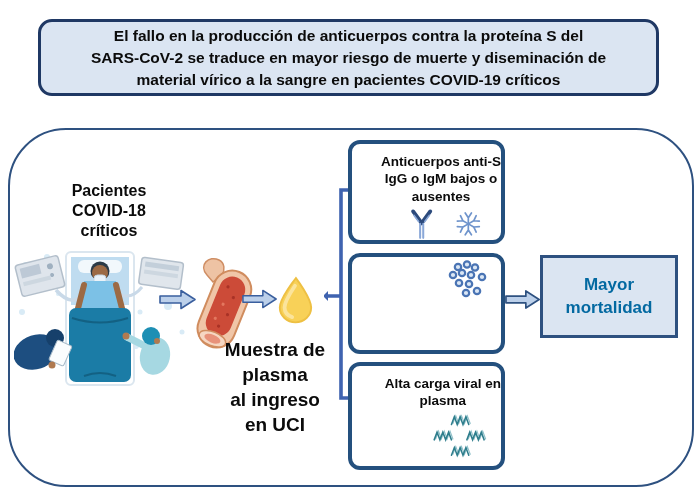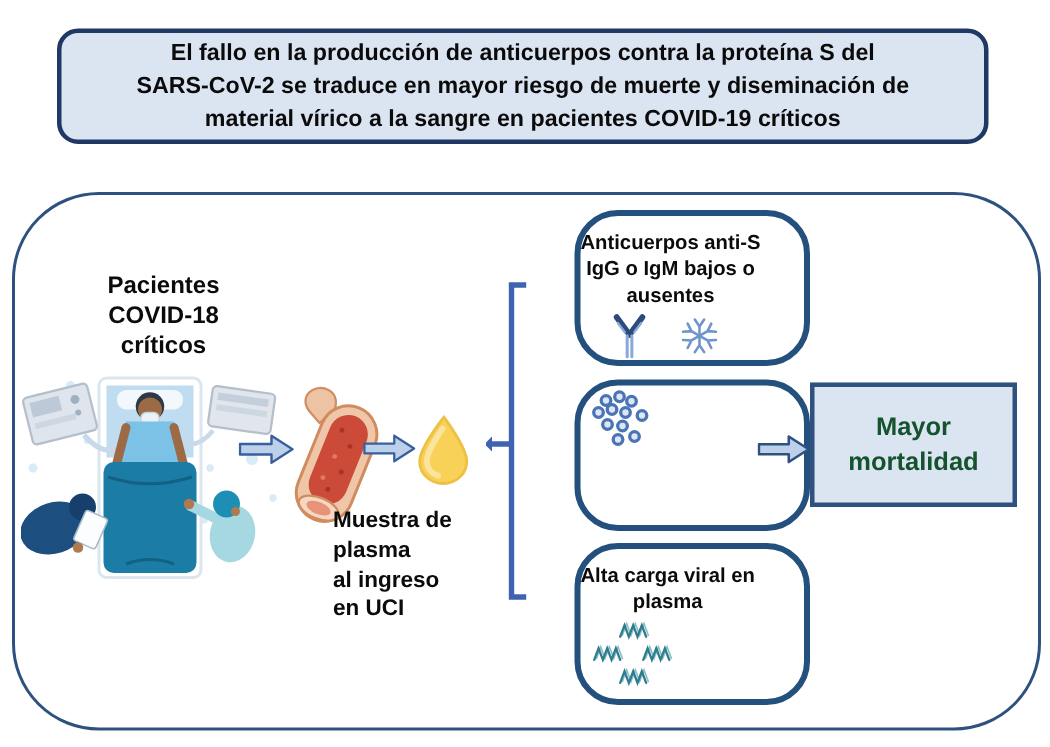--- a/index.html
+++ b/index.html
@@ -13,35 +13,35 @@
   .banner-text{font-weight:bold;font-size:15.5px;line-height:1.42;color:#0b0b0b;text-align:center;padding:0 14px;}
 
   
   .panel{position:absolute;left:8px;top:128px;width:686px;height:359px;
     background:#ffffff;border:2.5px solid #2e5180;border-radius:58px;box-sizing:border-box;}
 
   .patients-label{position:absolute;left:40px;top:181px;width:138px;
     font-weight:bold;font-size:16px;line-height:1.26;color:#0b0b0b;text-align:center;}
 
   .sample-label{position:absolute;left:222px;top:337px;width:106px;
-    font-weight:bold;font-size:15px;line-height:1.32;color:#0b0b0b;}
+    font-weight:bold;font-size:19px;line-height:1.32;color:#0b0b0b;text-align:center;}
 
   .abs{position:absolute;}
 
   
   .finding-box{position:absolute;left:348px;width:157px;background:#ffffff;
-    border:4px solid #24507e;border-radius:29px;box-sizing:border-box;
-    display:flex;flex-direction:column;align-items:flex-start;margin-left:35px;}
+    border:4px solid #24507e;border-radius:12px;box-sizing:border-box;
+    display:flex;flex-direction:column;align-items:flex-end;}
   .finding-label{font-weight:bold;font-size:13.5px;line-height:1.28;color:#0b0b0b;text-align:center;margin-top:9px;}
 
   
   .outcome-box{position:absolute;left:540px;top:255px;width:138px;height:83px;
     background:#dbe5f2;border:3.5px solid #2e5180;box-sizing:border-box;
     display:flex;align-items:center;justify-content:center;}
-  .outcome-label{font-weight:bold;font-size:17px;line-height:1.3;color:#14532d;text-align:center;}
+  .outcome-label{font-weight:bold;font-size:17px;line-height:1.3;color:#0369a1;text-align:center;}
 </style>
 </head>
 <body>
 
 <div id="canvas">
 
   <div class="banner">
     <div class="banner-text multiline">El fallo en la producción de anticuerpos contra la proteína S del
 SARS-CoV-2 se traduce en mayor riesgo de muerte y diseminación de
 material vírico a la sangre en pacientes COVID-19 críticos</div>

